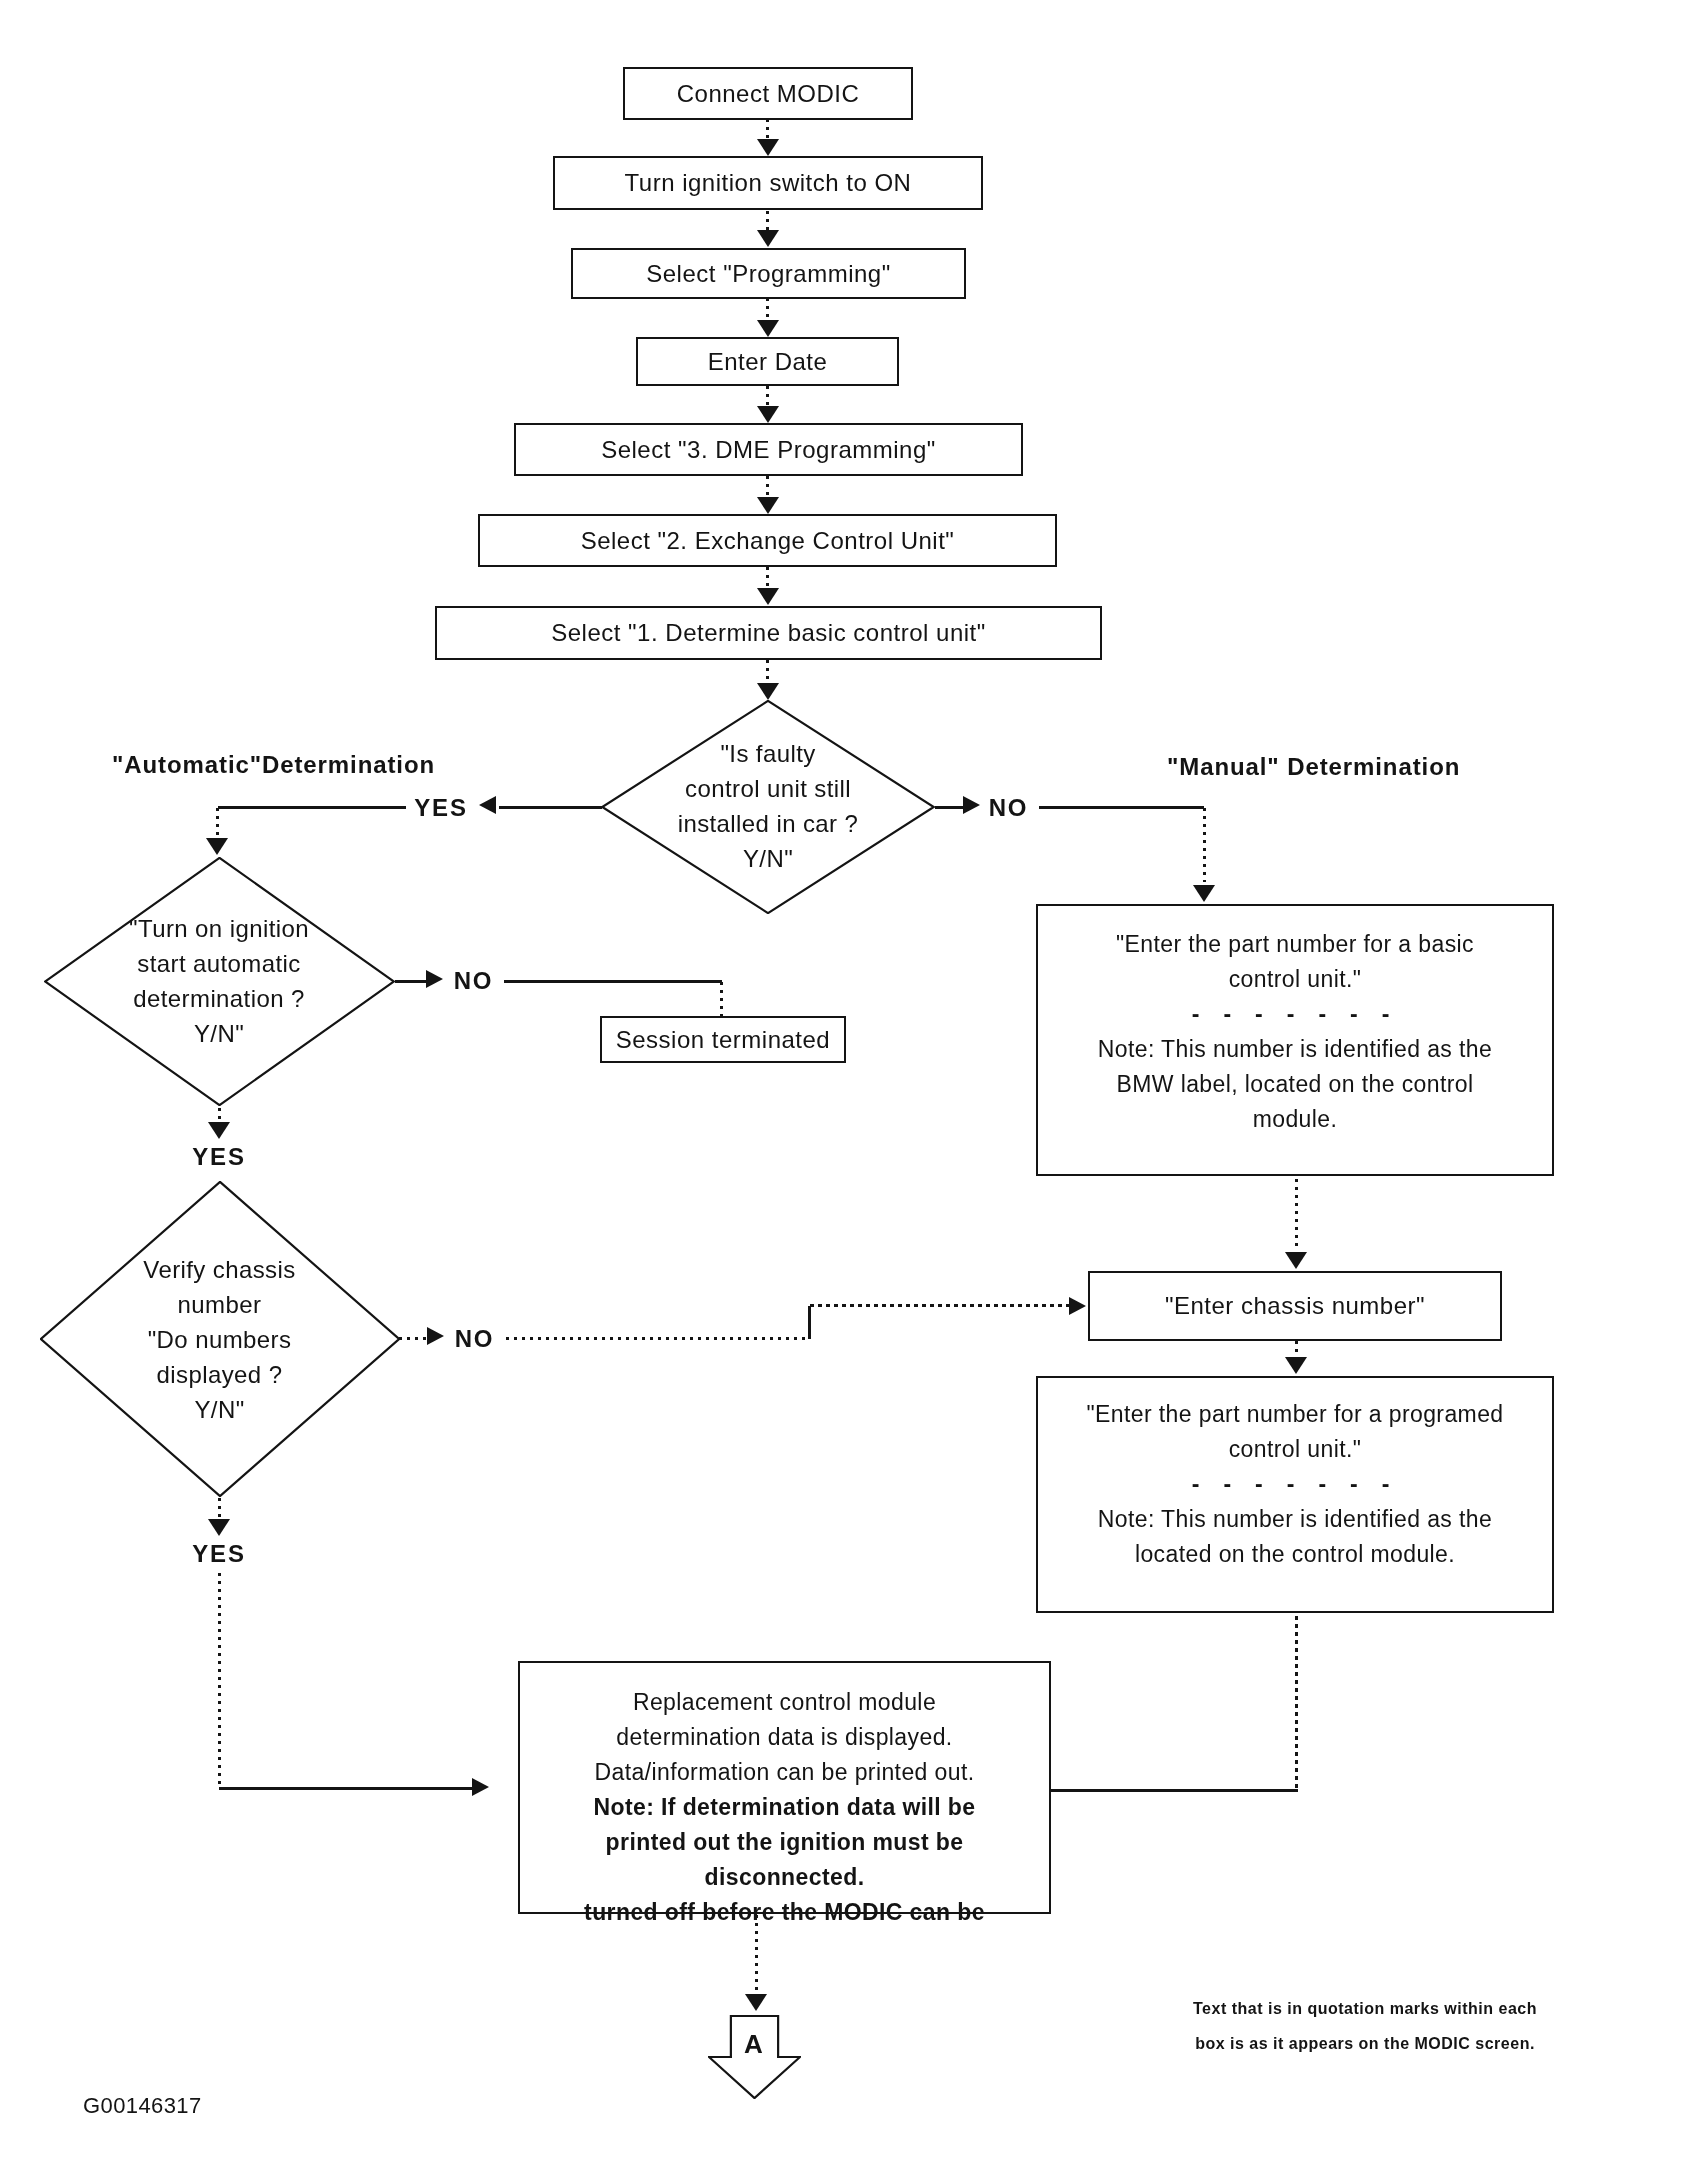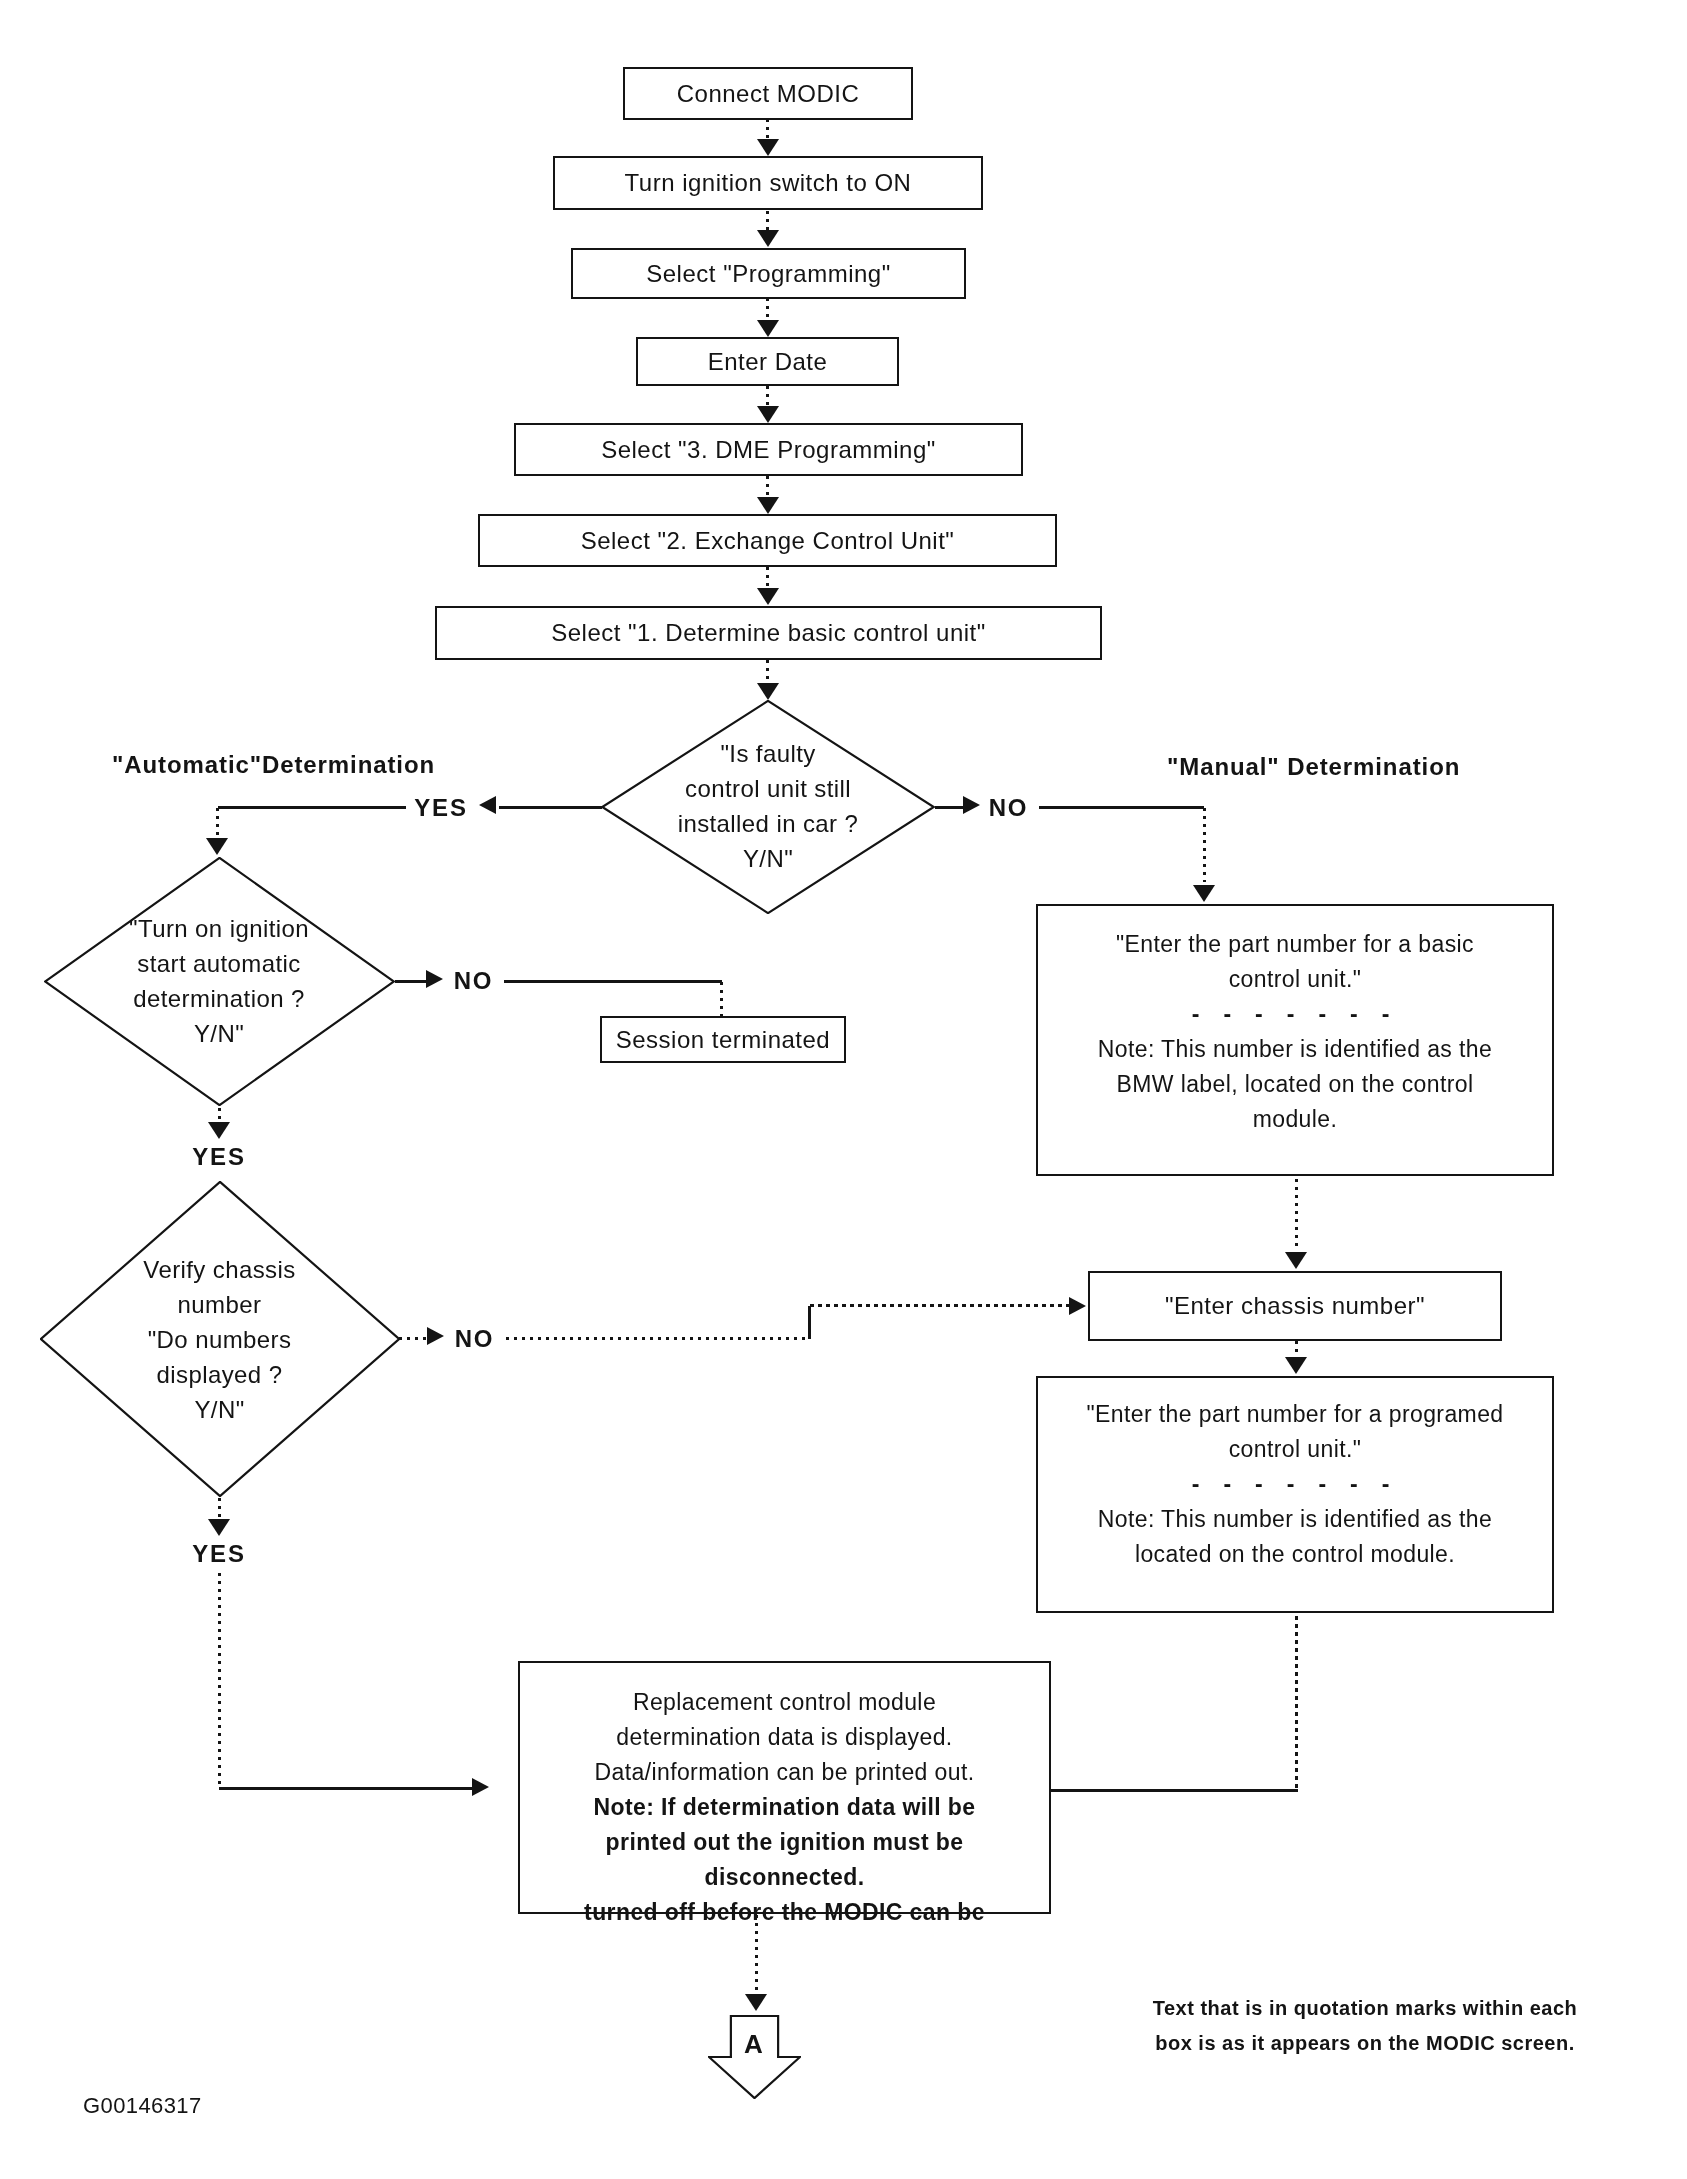--- a/index.html
+++ b/index.html
@@ -23,21 +23,21 @@
   .vline{position:absolute;width:2.6px;background:#141414;}
   .hdot{position:absolute;height:2.6px;background:repeating-linear-gradient(to right,#141414 0 3.5px,transparent 3.5px 8px);}
   .vdot{position:absolute;width:2.6px;background:repeating-linear-gradient(to bottom,#141414 0 3.5px,transparent 3.5px 8px);}
   .arrd{position:absolute;width:0;height:0;border-left:11.4px solid transparent;border-right:11.4px solid transparent;border-top:17.6px solid #141414;}
   .arrr{position:absolute;width:0;height:0;border-top:9.7px solid transparent;border-bottom:9.7px solid transparent;border-left:17.6px solid #141414;}
   .arrl{position:absolute;width:0;height:0;border-top:9.7px solid transparent;border-bottom:9.7px solid transparent;border-right:17.6px solid #141414;}
   .dsvg{position:absolute;}
   .divider{letter-spacing:8.8px;font-weight:700;}
   .noteb{font-weight:700;}
   .figid{position:absolute;font-size:22px;letter-spacing:0.4px;}
-  .footnote{position:absolute;text-align:center;font-weight:700;font-size:20px;line-height:35px;letter-spacing:0.5px;}
+  .footnote{position:absolute;text-align:center;font-weight:700;font-size:16px;line-height:35px;letter-spacing:0.5px;}
   .aconn-label{position:absolute;font-weight:700;font-size:26px;text-align:center;}
 </style>
 </head>
 <body>
 
 <div class="canvas">
 
   <div class="pbox" style="left:623px;top:67px;width:290px;height:53px;">
       <span>Connect MODIC</span>
     </div>

